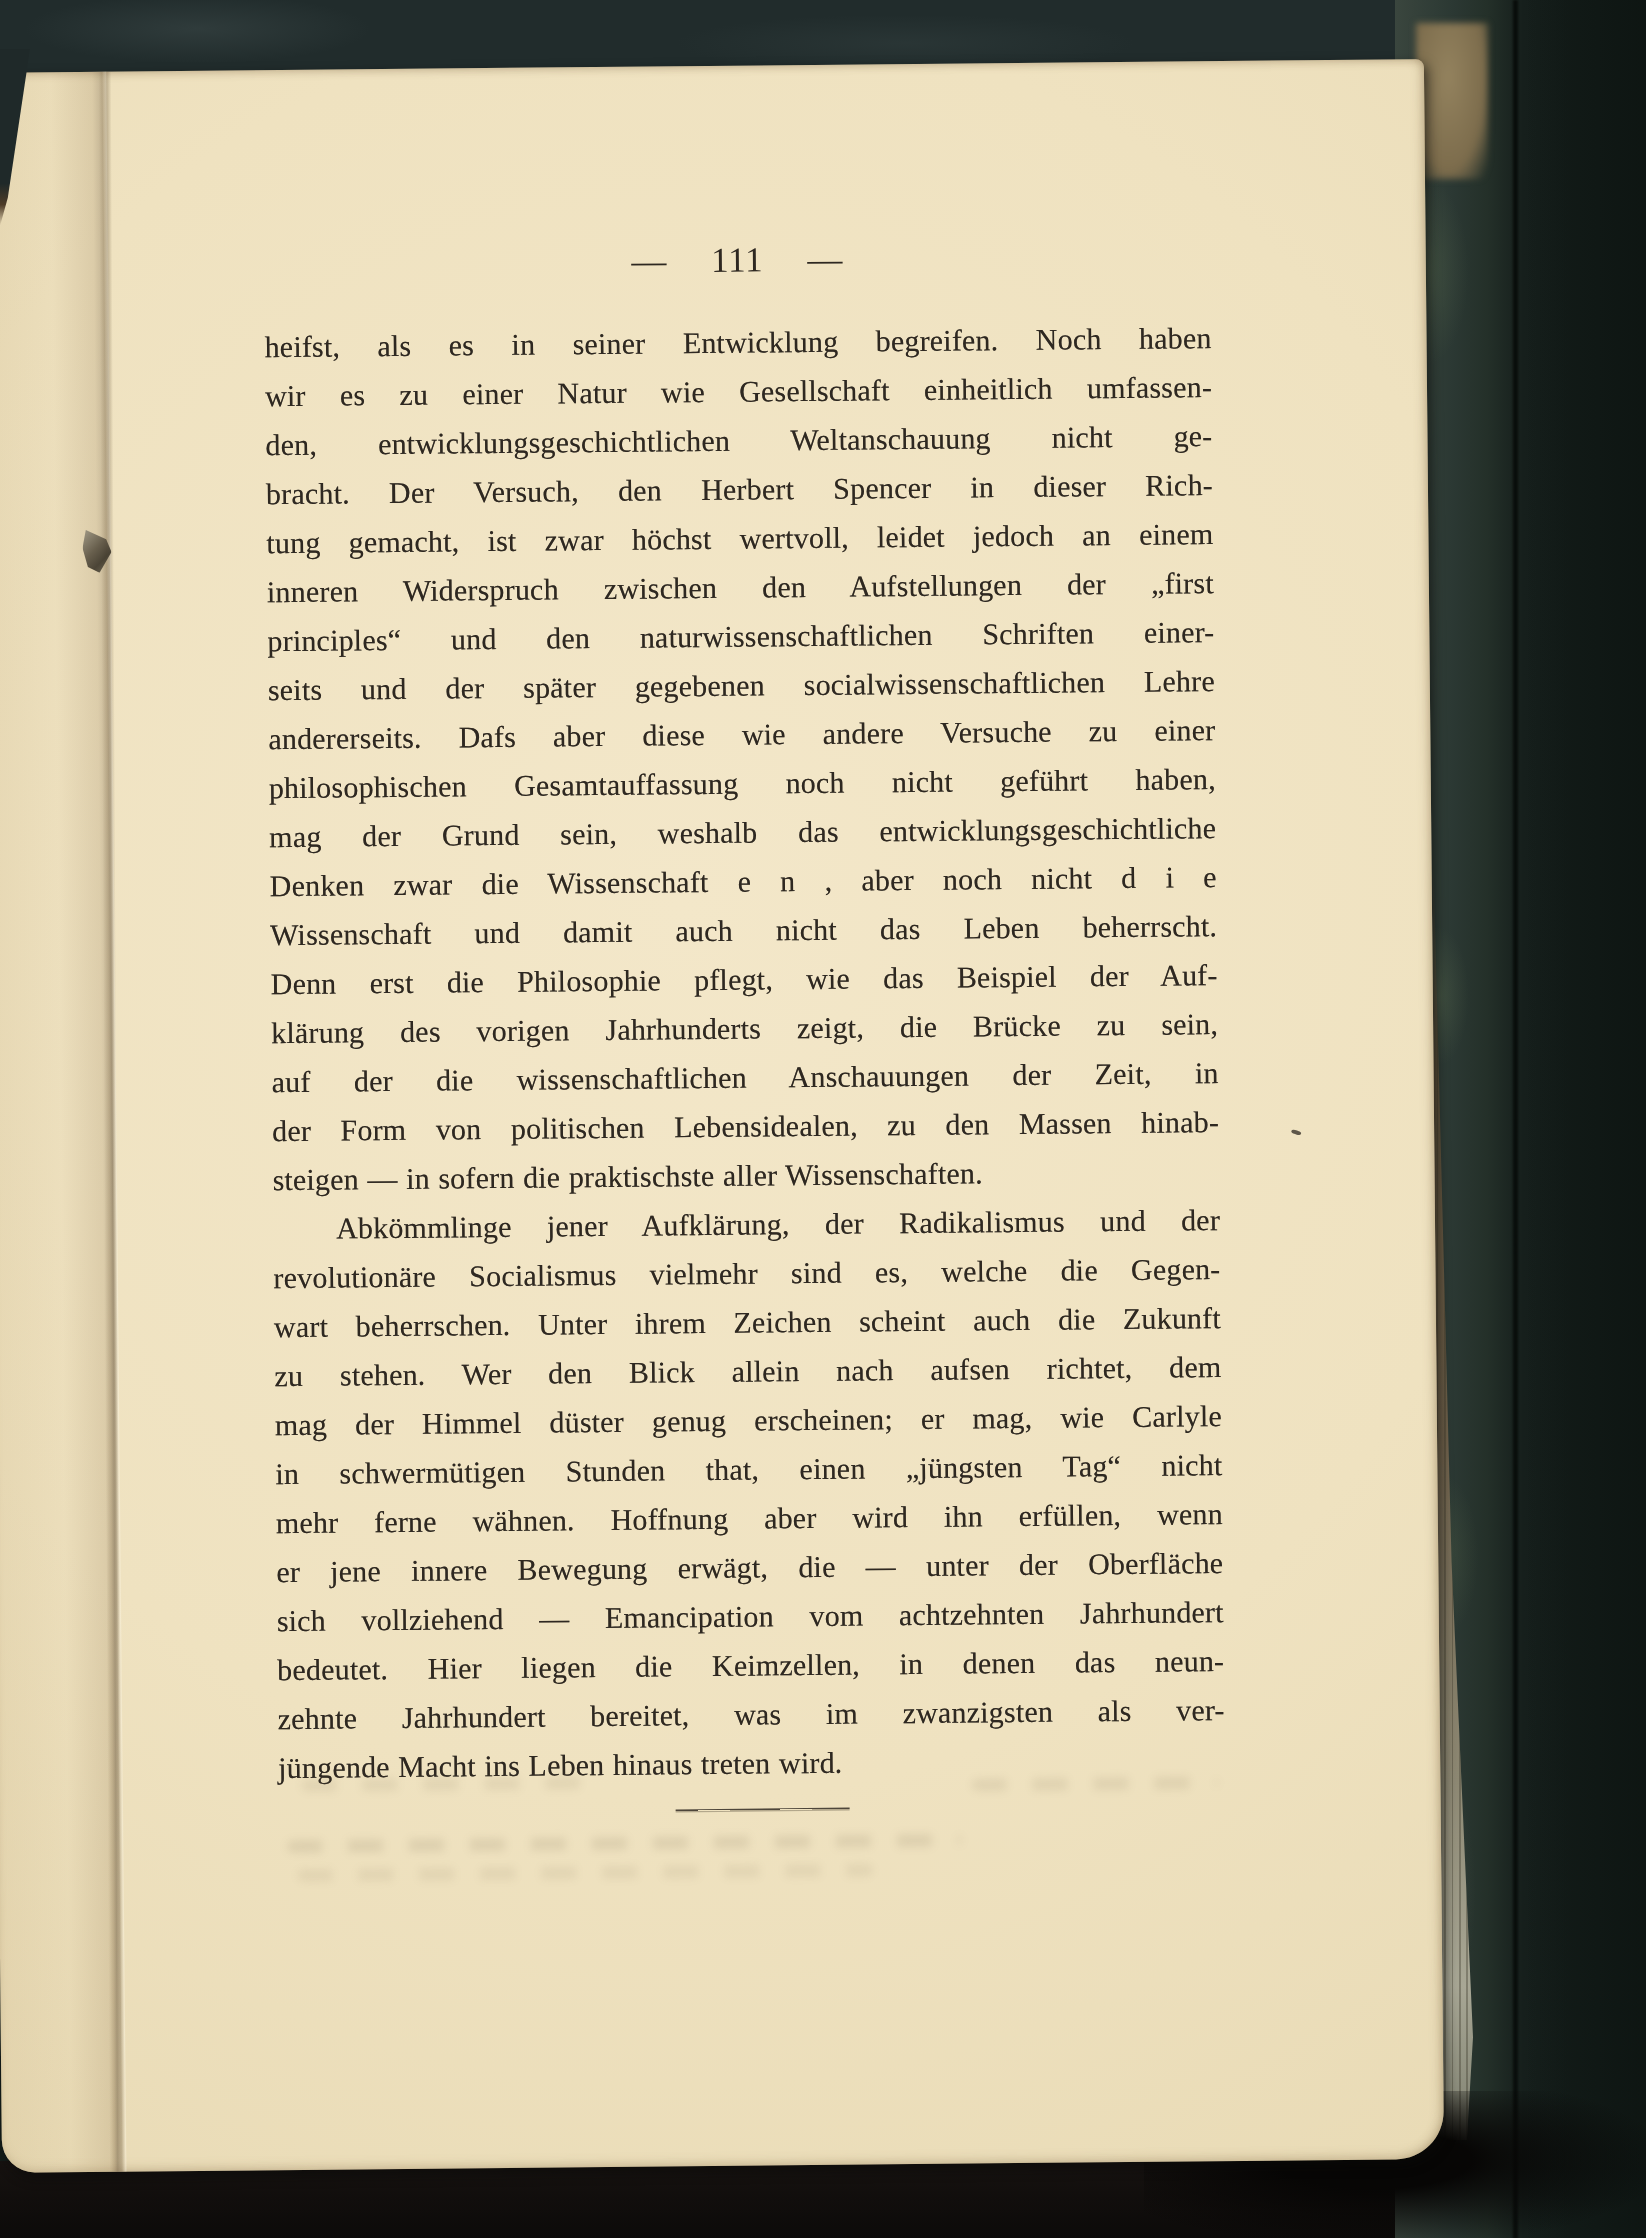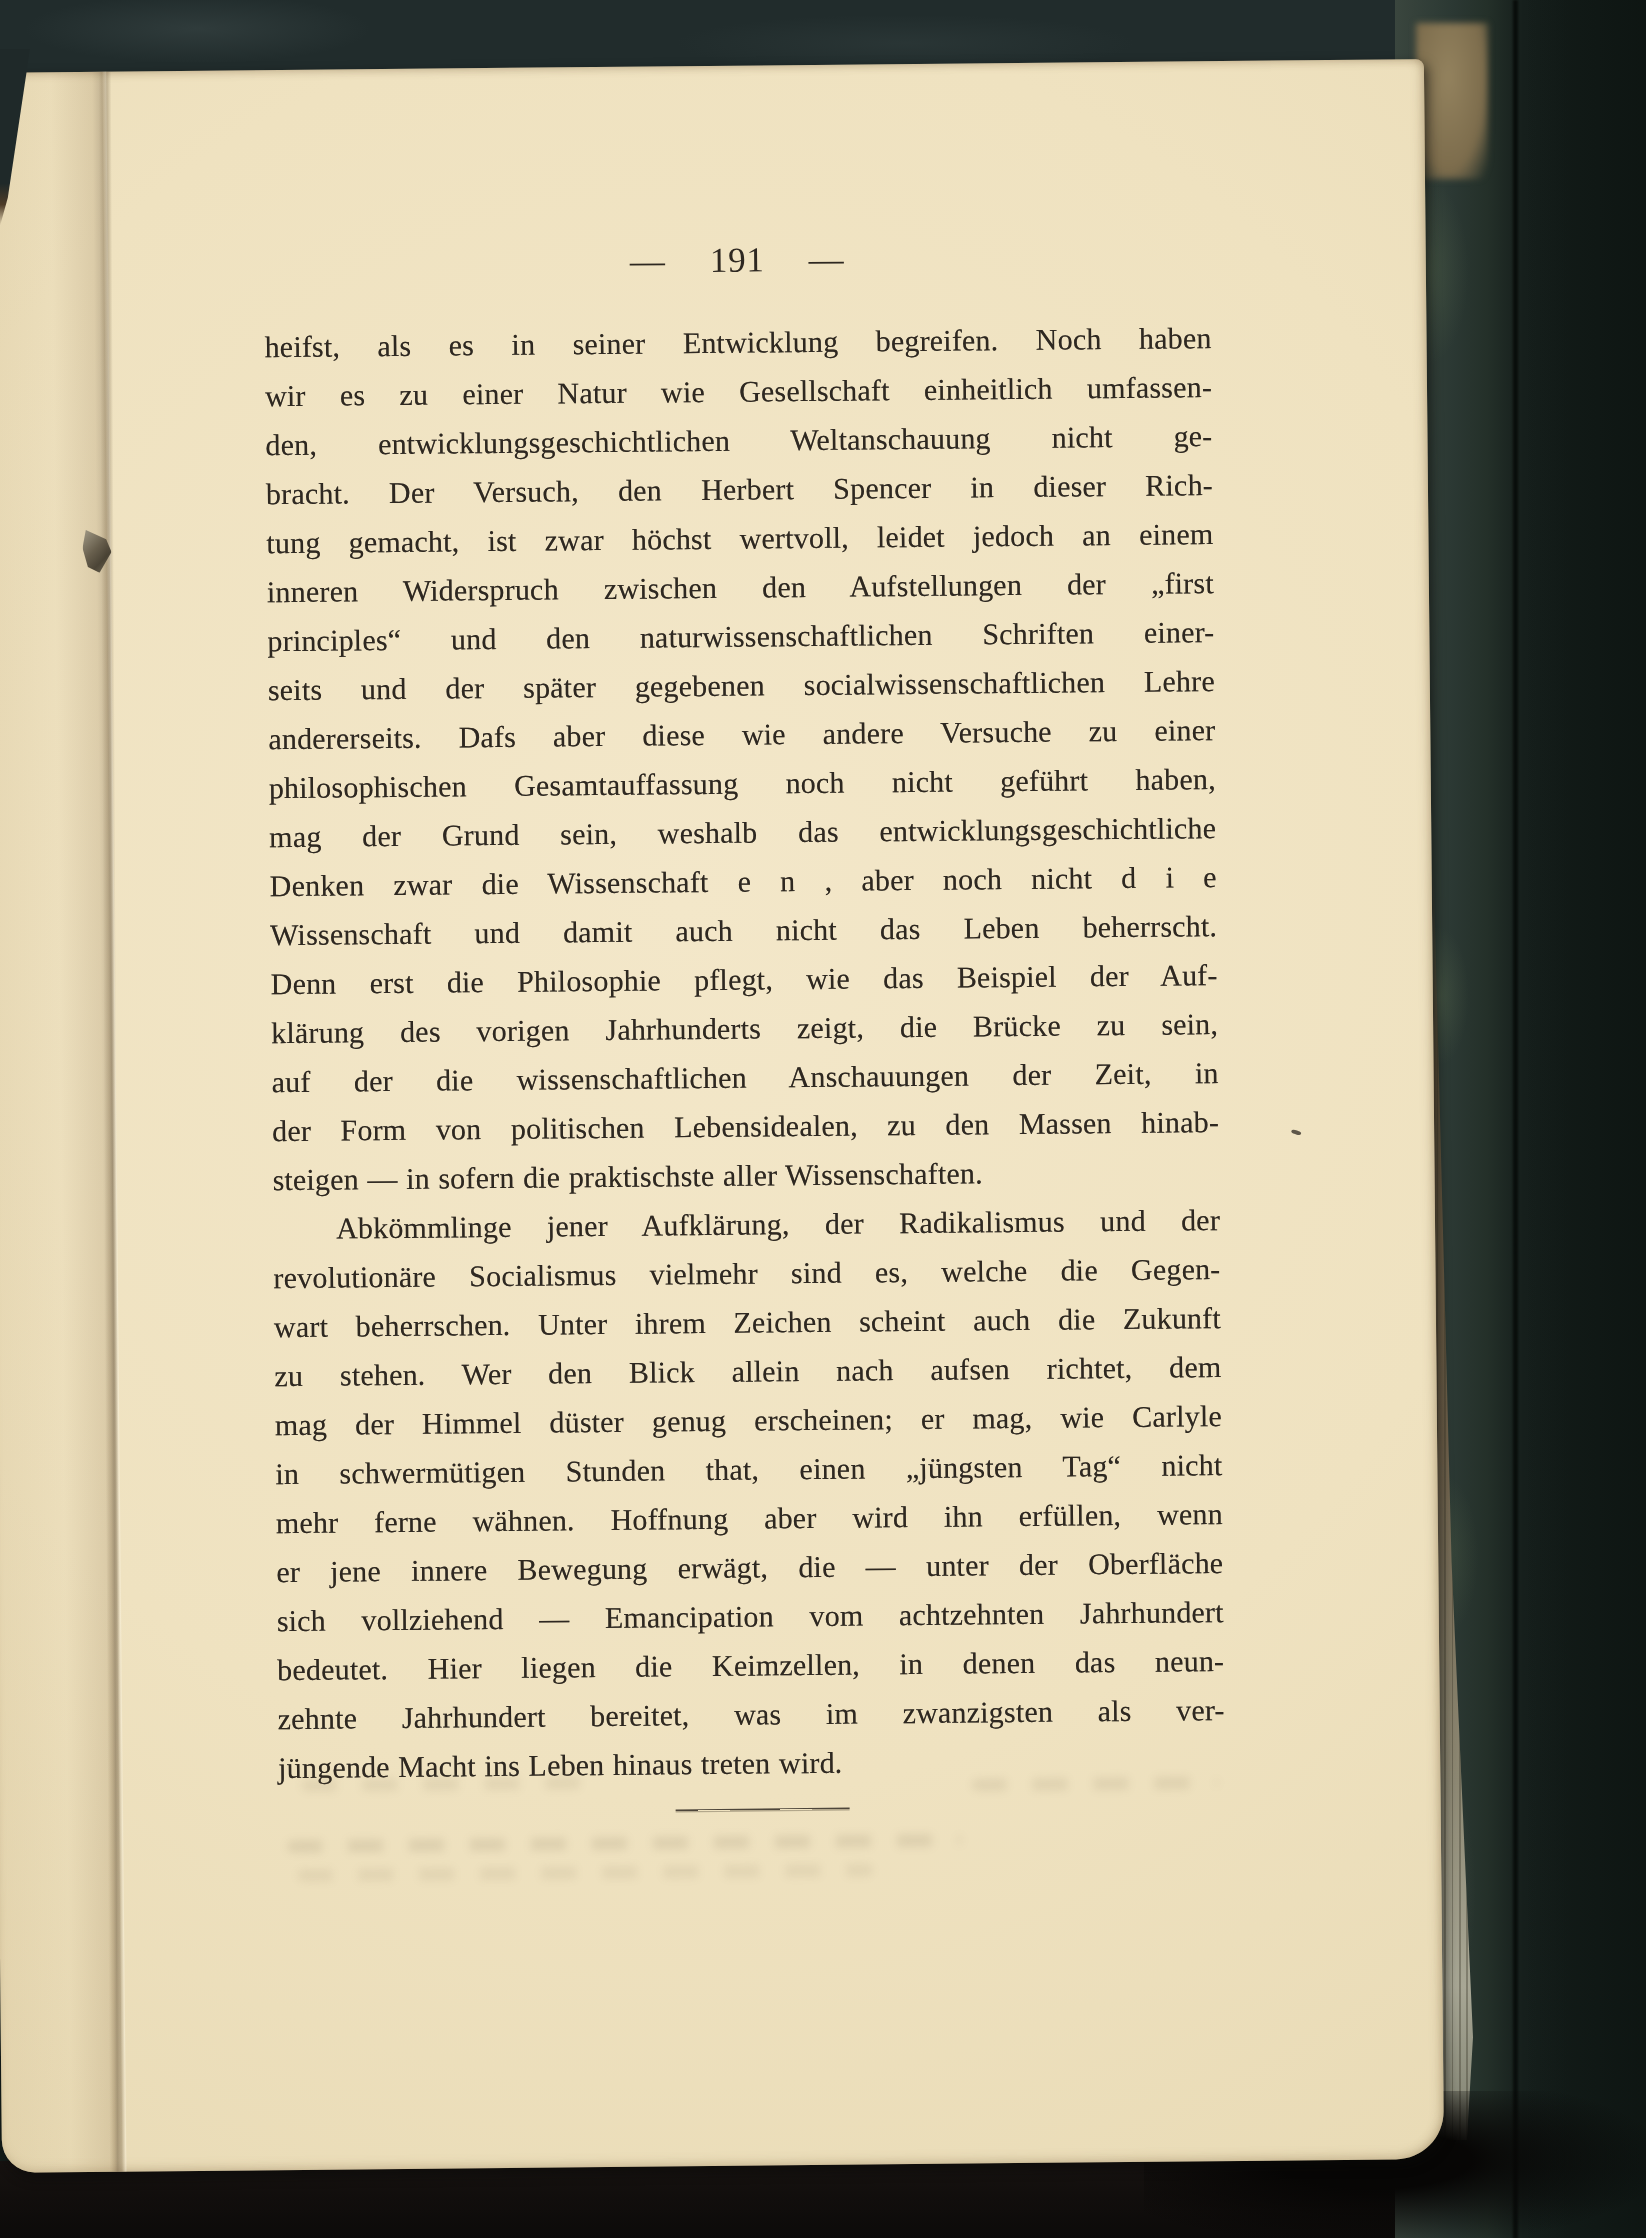--- a/index.html
+++ b/index.html
@@ -144,21 +144,21 @@
 <div class="fore-edge"></div>
 <div class="shadow-bottom-right"></div>
 
 <div class="page">
   <div class="underpage"></div>
   <div class="crease"></div>
   <div class="notch"></div>
 
   <div class="header">
     <span>—</span>
-    <span>191</span>
+    <span>111</span>
     <span>—</span>
   </div>
 
   <div class="text-block">
       <div class="line">heifst, als es in seiner Entwicklung begreifen. Noch haben</div>
       <div class="line">wir es zu einer Natur wie Gesellschaft einheitlich umfassen-</div>
       <div class="line">den, entwicklungsgeschichtlichen Weltanschauung nicht ge-</div>
       <div class="line">bracht. Der Versuch, den Herbert Spencer in dieser Rich-</div>
       <div class="line">tung gemacht, ist zwar höchst wertvoll, leidet jedoch an einem</div>
       <div class="line">inneren Widerspruch zwischen den Aufstellungen der „first</div>

